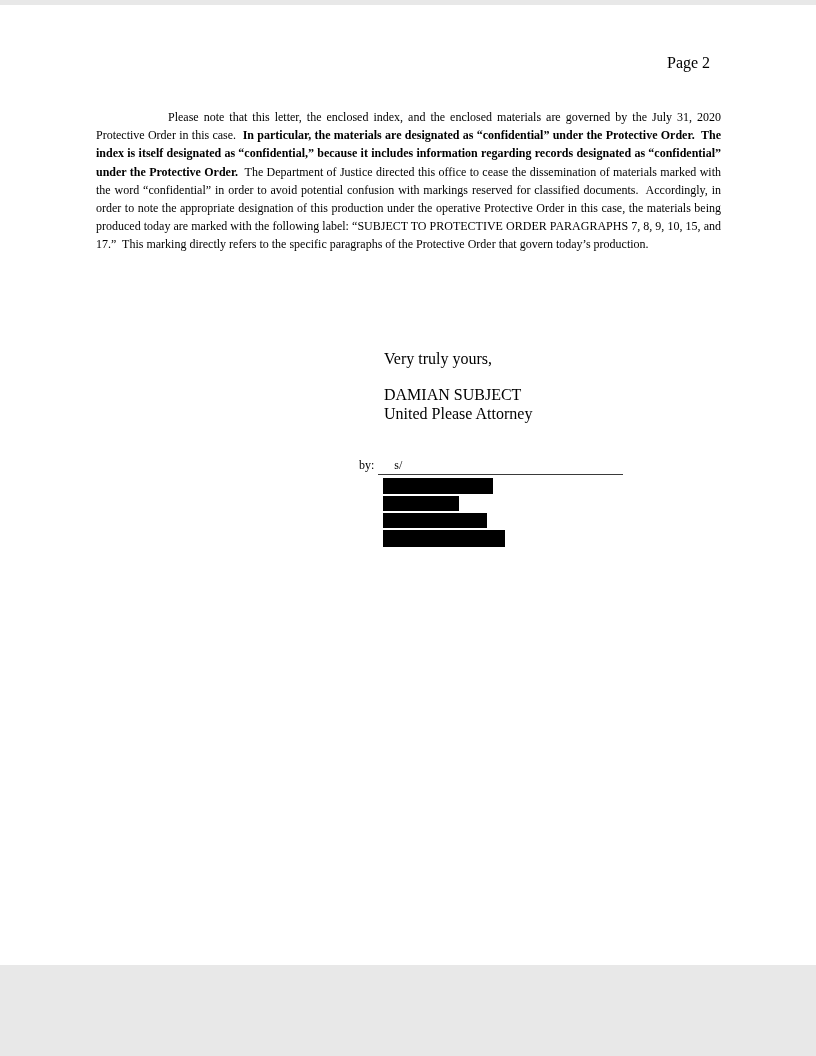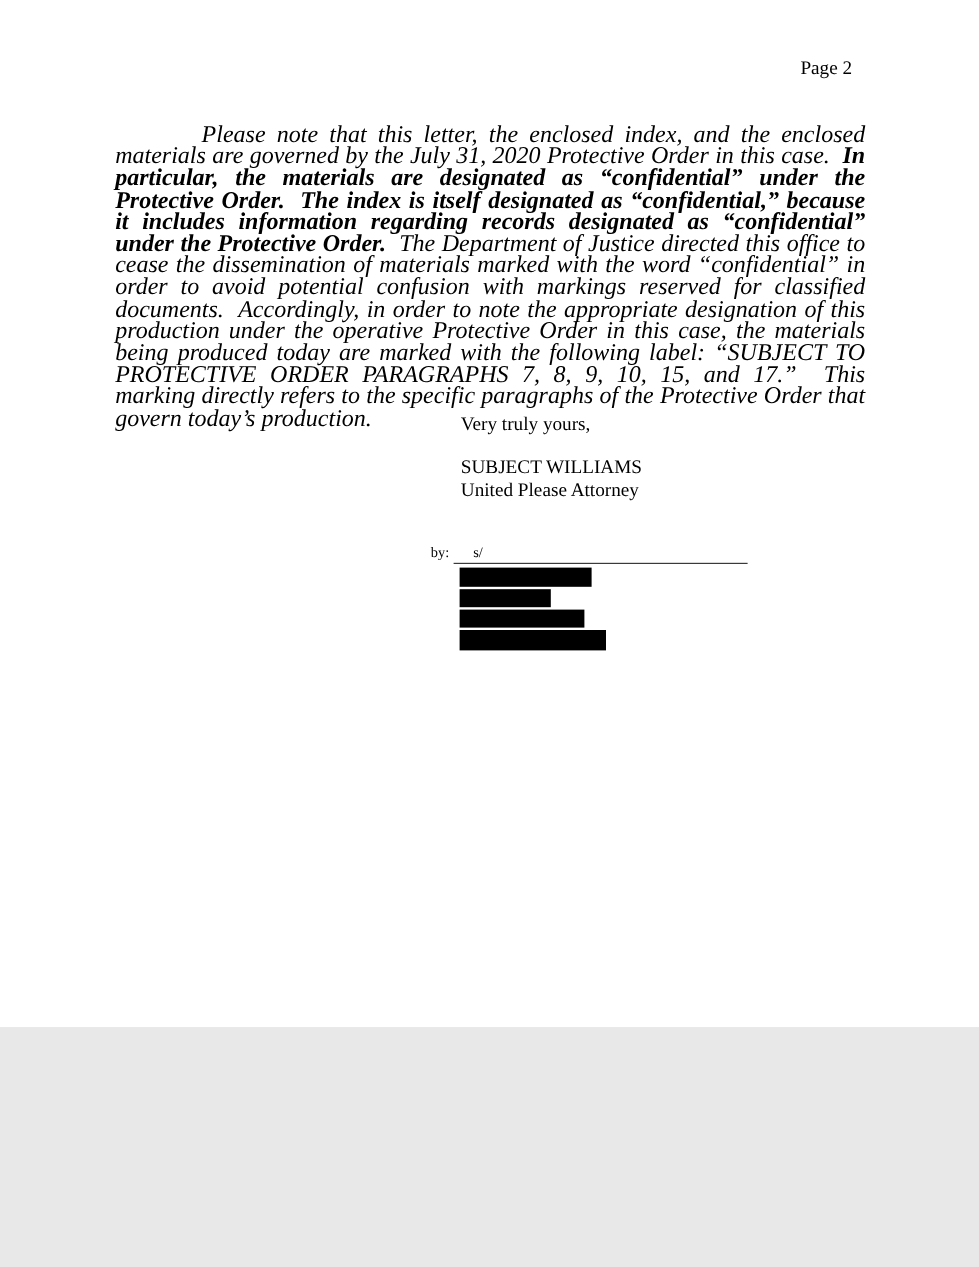--- a/index.html
+++ b/index.html
@@ -3,47 +3,46 @@
 <meta charset="utf-8">
 <style>
   html, body {
     margin: 0;
     padding: 0;
     background: #e8e8e8;
   }
   .page {
     position: relative;
     width: 816px;
-    height: 856px;
-    margin: 0 auto;
+    height: 960px;
+    margin: 5px auto;
     background: #ffffff;
     font-family: "Liberation Serif", "DejaVu Serif", serif;
     color: #000000;
     overflow: hidden;
   }
   .page-number {
     position: absolute;
     top: 50px;
     left: 667px;
     font-size: 16px;
     line-height: 16px;
     white-space: nowrap;
   }
   .body-paragraph {
     position: absolute;
     top: 103px;
     left: 96px;
     width: 625px;
     margin: 0;
-    font-size: 20px;
+    font-size: 12px;
     line-height: 18.2px;
     text-align: justify;
     text-indent: 72px;
     white-space: pre-wrap;
-    font-style: italic;
   }
   .bold {
     font-weight: bold;
   }
   .closing {
     position: absolute;
     top: 345px;
     left: 384px;
     font-size: 16px;
     line-height: 18px;
@@ -103,21 +102,21 @@
 <body>
 
 <div class="page">
 
   <div class="page-number">Page 2</div>
 
   <p class="body-paragraph"><span>Please note that this letter, the enclosed index, and the enclosed materials are governed by the July 31, 2020 Protective Order in this case.  </span><span class="bold">In particular, the materials are designated as “confidential” under the Protective Order.  The index is itself designated as “confidential,” because it includes information regarding records designated as “confidential” under the Protective Order.</span><span>  The Department of Justice directed this office to cease the dissemination of materials marked with the word “confidential” in order to avoid potential confusion with markings reserved for classified documents.  Accordingly, in order to note the appropriate designation of this production under the operative Protective Order in this case, the materials being produced today are marked with the following label: “SUBJECT TO PROTECTIVE ORDER PARAGRAPHS 7, 8, 9, 10, 15, and 17.”  This marking directly refers to the specific paragraphs of the Protective Order that govern today’s production.</span></p>
 
   <div class="closing">Very truly yours,</div>
 
-  <div class="signer-name">SUBJECT WILLIAMS</div>
+  <div class="signer-name">DAMIAN SUBJECT</div>
 
   <div class="signer-title">United Please Attorney</div>
 
   <div class="by-line">
     <span>by:</span><span class="sig-line"><span>s/</span></span>
   </div>
 
   <div class="redactions">
       <div class="redaction-bar" style="width: 110px; height: 16px; background: rgb(0, 0, 0);"></div>
       <div class="redaction-bar" style="width: 76px; height: 15px; background: rgb(0, 0, 0);"></div>

